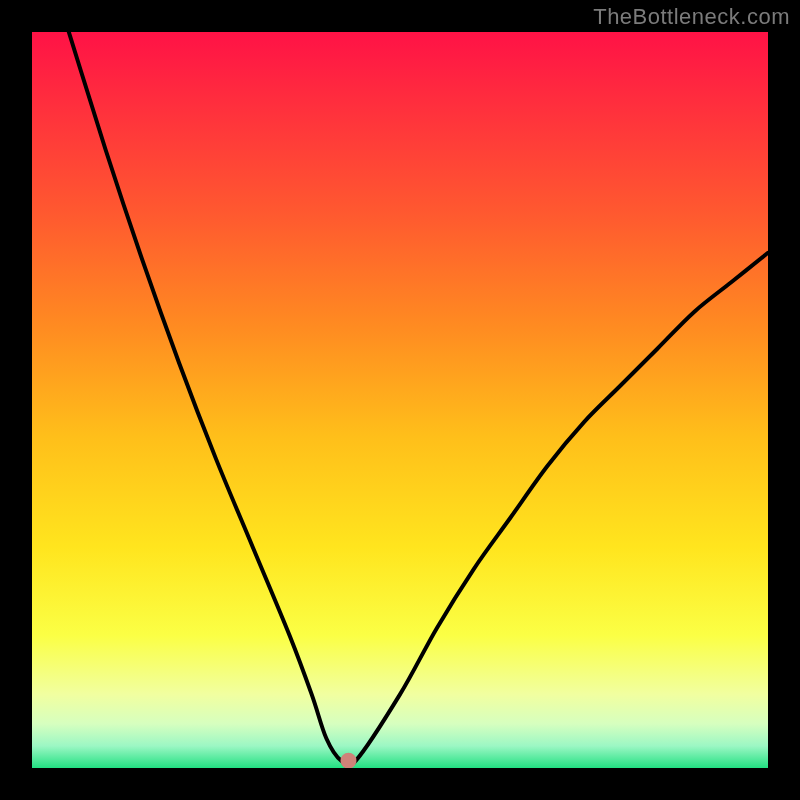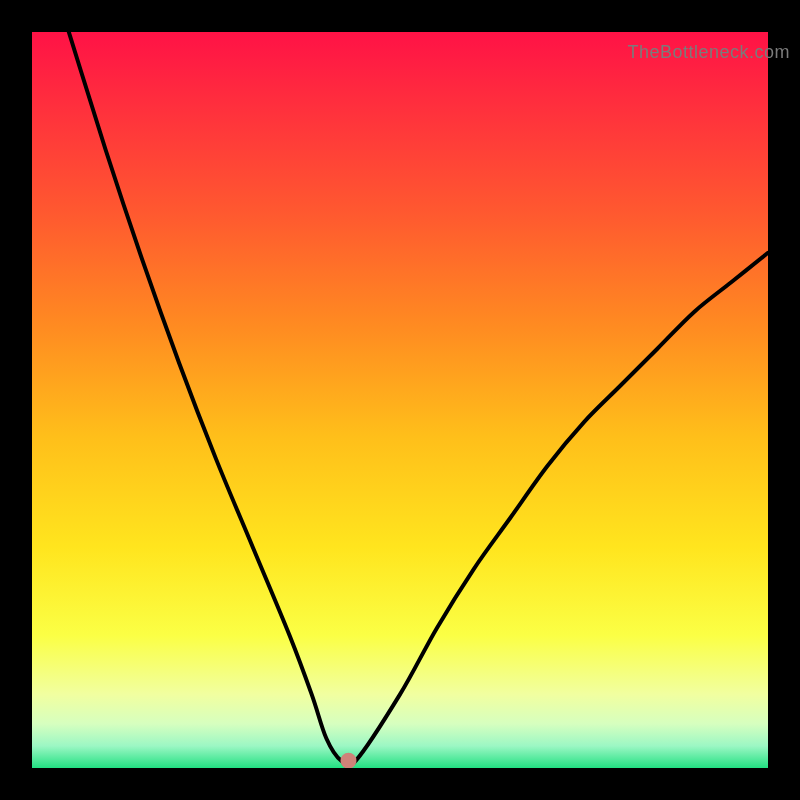--- a/index.html
+++ b/index.html
@@ -13,25 +13,24 @@
   .wrap {
     position: relative;
     width: 800px;
     height: 800px;
   }
   .watermark {
     position: absolute;
     top: 4px;
     right: 10px;
     font-family: Arial, Helvetica, sans-serif;
-    font-size: 18px;
+    font-size: 22px;
     color: #7b7b7b;
     letter-spacing: 0.5px;
     z-index: 5;
-    margin-top: 38px;
   }
   .plot {
     position: absolute;
     left: 32px;
     top: 32px;
     width: 736px;
     height: 736px;
     overflow: hidden;
   }
   .plot svg {

